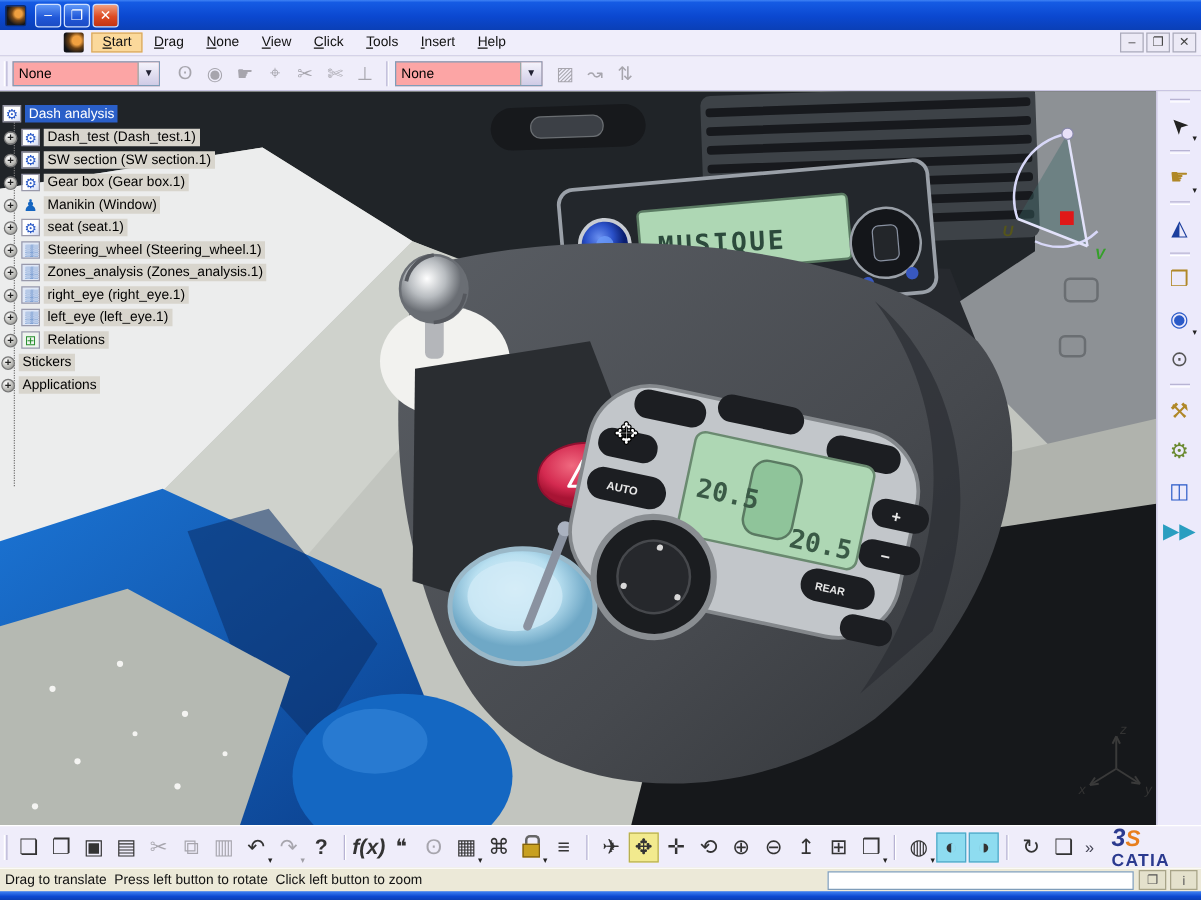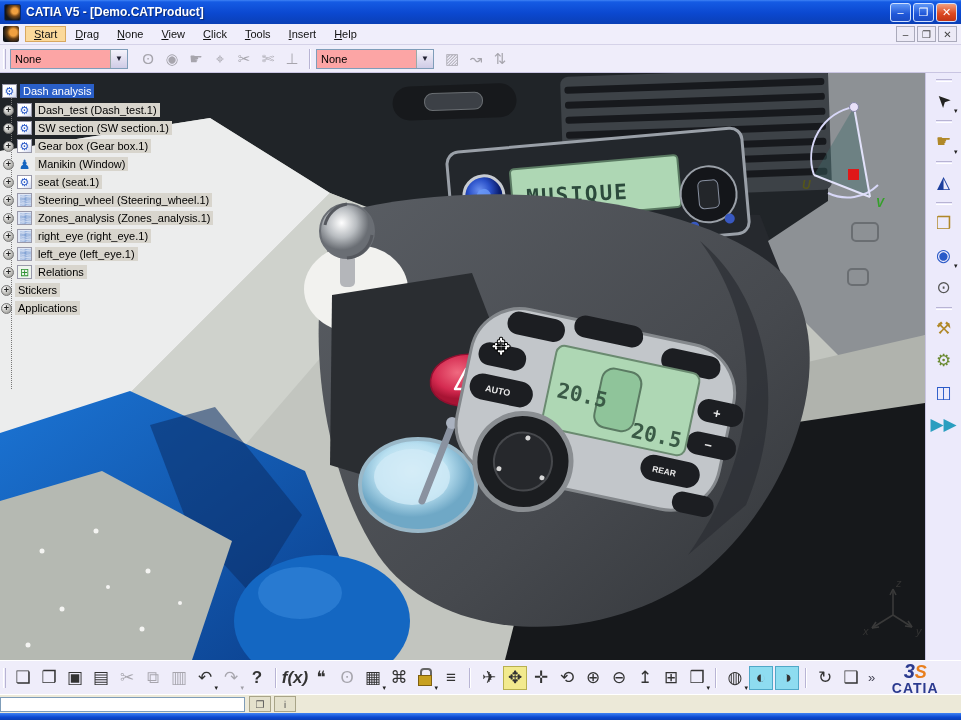--- a/index.html
+++ b/index.html
@@ -14,21 +14,21 @@
   .app-logo { width:17px; height:17px; border-radius:2px; margin-right:5px;
     background:radial-gradient(circle at 65% 40%, #f0a040 0 22%, #7a4a18 40%, #14161a 70%); border:1px solid #0a2a70; }
   .title-text { color:#fff; font-weight:bold; font-size:12px; text-shadow:1px 1px 1px #0a2a70; flex:1; }
   .winbtn { width:21px; height:19px; margin-left:2px; border-radius:3px; color:#fff; font-size:11px;
     display:flex; align-items:center; justify-content:center;
     background:linear-gradient(180deg,#5f97f7,#2057d8 60%,#1b4cc4); border:1px solid #cfe0ff; }
   .winbtn.close { background:linear-gradient(180deg,#f0a080,#dd4a22 55%,#c23414); }
 
   
   .menubar { position:absolute; left:0; top:24px; width:961px; height:21px; background:#f0eefb;
-    border-bottom:1px solid #d5d2e8; display:flex; align-items:center; font-size:11px; }
+    border-bottom:1px solid #d5d2e8; display:flex; align-items:center; font-size:11px;padding-left:48px; }
   .mb-logo { width:16px; height:16px; margin:0 6px 0 3px; border-radius:2px;
     background:radial-gradient(circle at 65% 40%, #f0a040 0 25%, #6a4014 45%, #101217 75%); }
   .menu-item { display:inline-block; padding:2px 9px; color:#111; }
   .menu-item::first-letter { text-decoration:underline; }
   .menu-item.active { background:#fbd99b; border:1px solid #d8a860; padding:1px 8px; }
   .child-controls { margin-left:auto; display:flex; margin-right:4px; }
   .childbtn { width:19px; height:16px; margin-left:2px; border:1px solid #aab; background:#eceaf6;
     color:#444; font-size:10px; display:flex; align-items:center; justify-content:center; }
 
   
@@ -83,21 +83,21 @@
   .ticon.manikin { color:#1565c0; background:transparent; border:none; font-size:13px; }
   .ticon.rep { color:#4a7ac0; background:#dfe7f6; letter-spacing:-2px; font-size:9px; }
   .ticon.rel { color:#2a9030; background:#eef4ee; }
 
   
   .toolbar-bottom { position:absolute; left:0; top:660px; width:961px; height:34px; background:#efedfa;
     border-top:1px solid #fff; display:flex; align-items:center; }
   .btbi { width:24px; height:24px; margin:0 1px; display:inline-flex; align-items:center; justify-content:center;
     font-size:17px; color:#333; position:relative; }
   .btbi.dis { opacity:.38; filter:grayscale(1); }
-  .catia-logo { margin-left:10px; width:52px; text-align:center; line-height:1; }
+  .catia-logo { margin-left:10px; width:52px; line-height:1; }
   .catia-logo .d3 { font-size:20px; font-weight:bold; font-style:italic; color:#2b3a8f; }
   .catia-logo .ds { font-size:18px; font-weight:bold; font-style:italic; color:#e87f1e; }
   .catia-logo .brand { font-size:14px; font-weight:bold; color:#2b3a8f; letter-spacing:1px; }
   .more { font-size:13px; color:#445; margin:0 4px; }
 
   
   .statusbar { position:absolute; left:0; top:694px; width:961px; height:19px; background:#ece9d8;
     border-top:1px solid #fff; display:flex; align-items:center; font-size:11px; }
   .status-msg { padding-left:4px; color:#111; white-space:pre; flex:1; }
   .power-input { width:245px; height:15px; border:1px solid #7f9db9; background:#fff; font-size:11px; margin-right:4px; }
@@ -106,21 +106,20 @@
   .bottom-strip { position:absolute; left:0; top:713px; width:961px; height:7px;
     background:linear-gradient(180deg,#3f83f5,#0b48d0 60%,#0a3fb6); }
 </style>
 </head>
 <body>
 
 <div class="window">
 
   <div class="titlebar">
     <div class="app-logo"></div>
-    <div class="title-text">CATIA V5 - [Demo.CATProduct]</div>
     <div class="winbtn">–</div>
     <div class="winbtn">❐</div>
     <div class="winbtn close">✕</div>
   </div>
 
   <div class="menubar">
     <div class="mb-logo"></div>
     <span class="menu-item active">Start</span>
     <span class="menu-item">Drag</span>
     <span class="menu-item">None</span>
@@ -468,19 +467,20 @@
     <span class="btbi c-blue">↻</span>
     <span class="btbi c-gray">❑</span>
     <span class="more">»</span>
     <div class="catia-logo">
       <span class="d3">3</span><span class="ds">S</span>
       <div class="brand">CATIA</div>
     </div>
   </div>
 
   <div class="statusbar">
+    <span class="status-msg">Drag to translate  Press left button to rotate  Click left button to zoom</span>
     <input class="power-input" value="" style="">
     <div class="sbtn">❐</div>
     <div class="sbtn">ℹ</div>
   </div>
   <div class="bottom-strip"></div>
 
 </div>
 
 </body></html>

